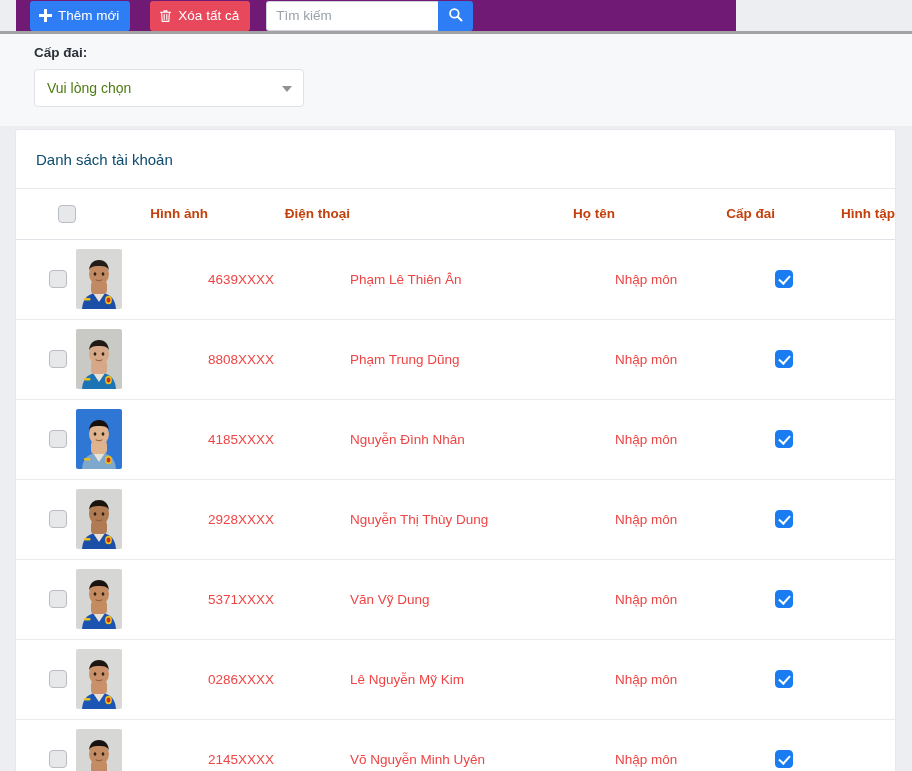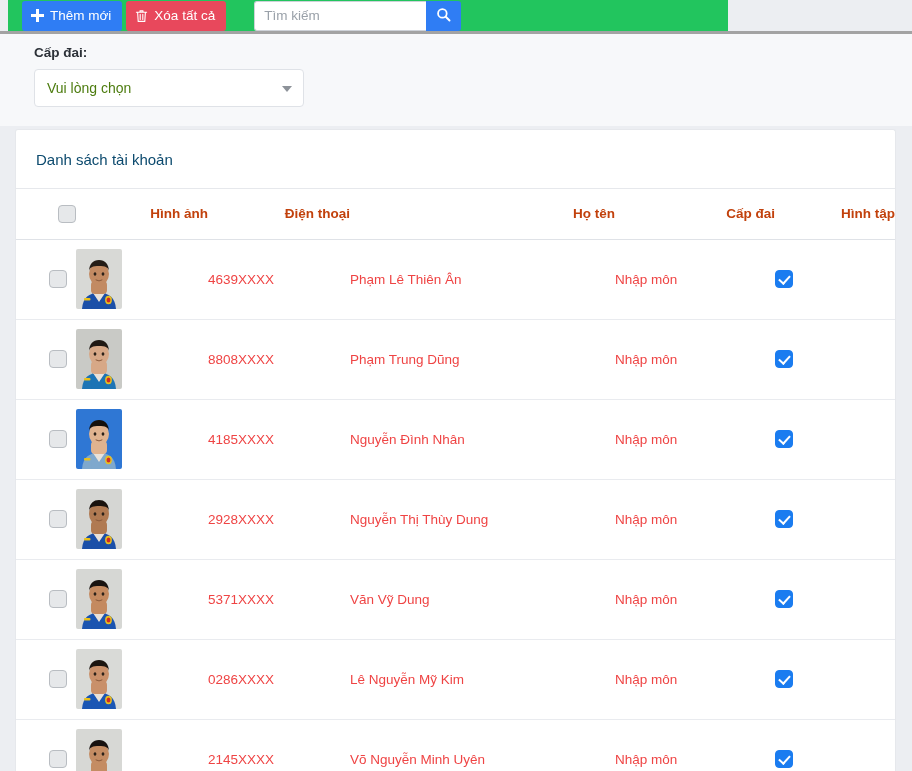--- a/index.html
+++ b/index.html
@@ -8,40 +8,40 @@
     width: 912px; height: 771px;
     overflow: hidden;
     background: #eceef2;
     font-family: "Liberation Sans", "DejaVu Sans", sans-serif;
     -webkit-font-smoothing: antialiased;
   }
   .page { position: relative; width: 912px; height: 771px; background: #eceef2; }
 
   
   .toolbar {
-    position: absolute; left: 8px; top: 0; width: 720px; height: 31px;
-    background: #22c55e;
+    position: absolute; left: 16px; top: 0; width: 720px; height: 31px;
+    background: #701a75;
     display: flex; align-items: center;
     padding-left: 14px;
     gap: 0;
   }
   .btn {
     height: 30px;
     border: none;
     display: inline-flex; align-items: center; gap: 6px;
     padding: 0 11px 0 9px;
     font-size: 13.5px;
     color: #fff;
     cursor: pointer;
     border-radius: 3px;
     font-family: inherit;
     white-space: nowrap;
   }
   .btn-primary { background: #2f7df4; }
-  .btn-danger  { background: #e8485c; margin-left: 4px; }
+  .btn-danger  { background: #e8485c; margin-left: 20px; }
   .btn .label { line-height: 1; position: relative; top: 0px; }
 
   .icon-plus {
     position: relative; width: 13px; height: 13px; flex: 0 0 13px;
   }
   .icon-plus::before, .icon-plus::after {
     content: ""; position: absolute; background: #fff;
   }
   .icon-plus::before { left: 0; top: 5px; width: 13px; height: 3px; }
   .icon-plus::after  { top: 0; left: 5px; height: 13px; width: 3px; }
@@ -56,21 +56,20 @@
     width: 172px; height: 30px;
     border: 1px solid #ced2d8;
     border-right: none;
     border-radius: 3px 0 0 3px;
     padding: 0 9px;
     font-size: 13.5px;
     font-family: inherit;
     color: #33383d;
     outline: none;
     background: #fff;
-    margin-left: 12px;
   }
   .search-input::placeholder { color: #9aa1a9; }
   .search-btn {
     width: 35px; height: 30px;
     background: #2f7df4;
     border: none;
     border-radius: 0 3px 3px 0;
     display: flex; align-items: center; justify-content: center;
     cursor: pointer;
   }

